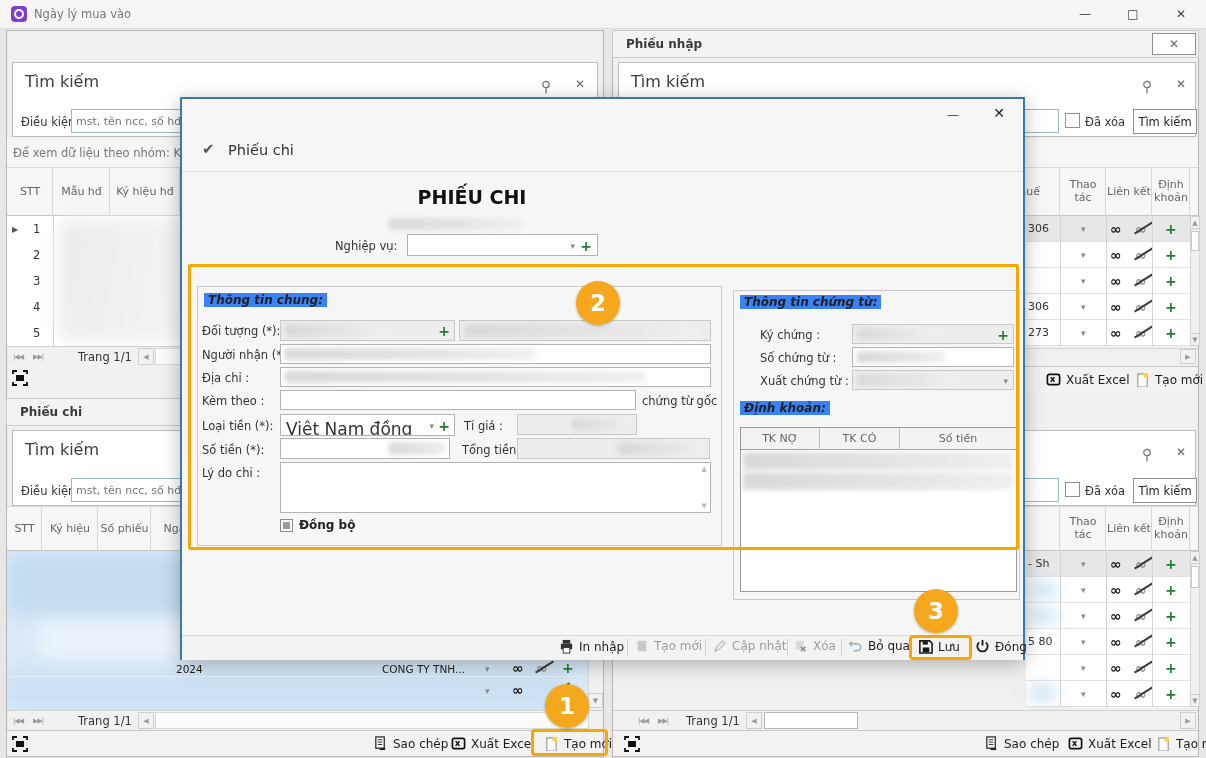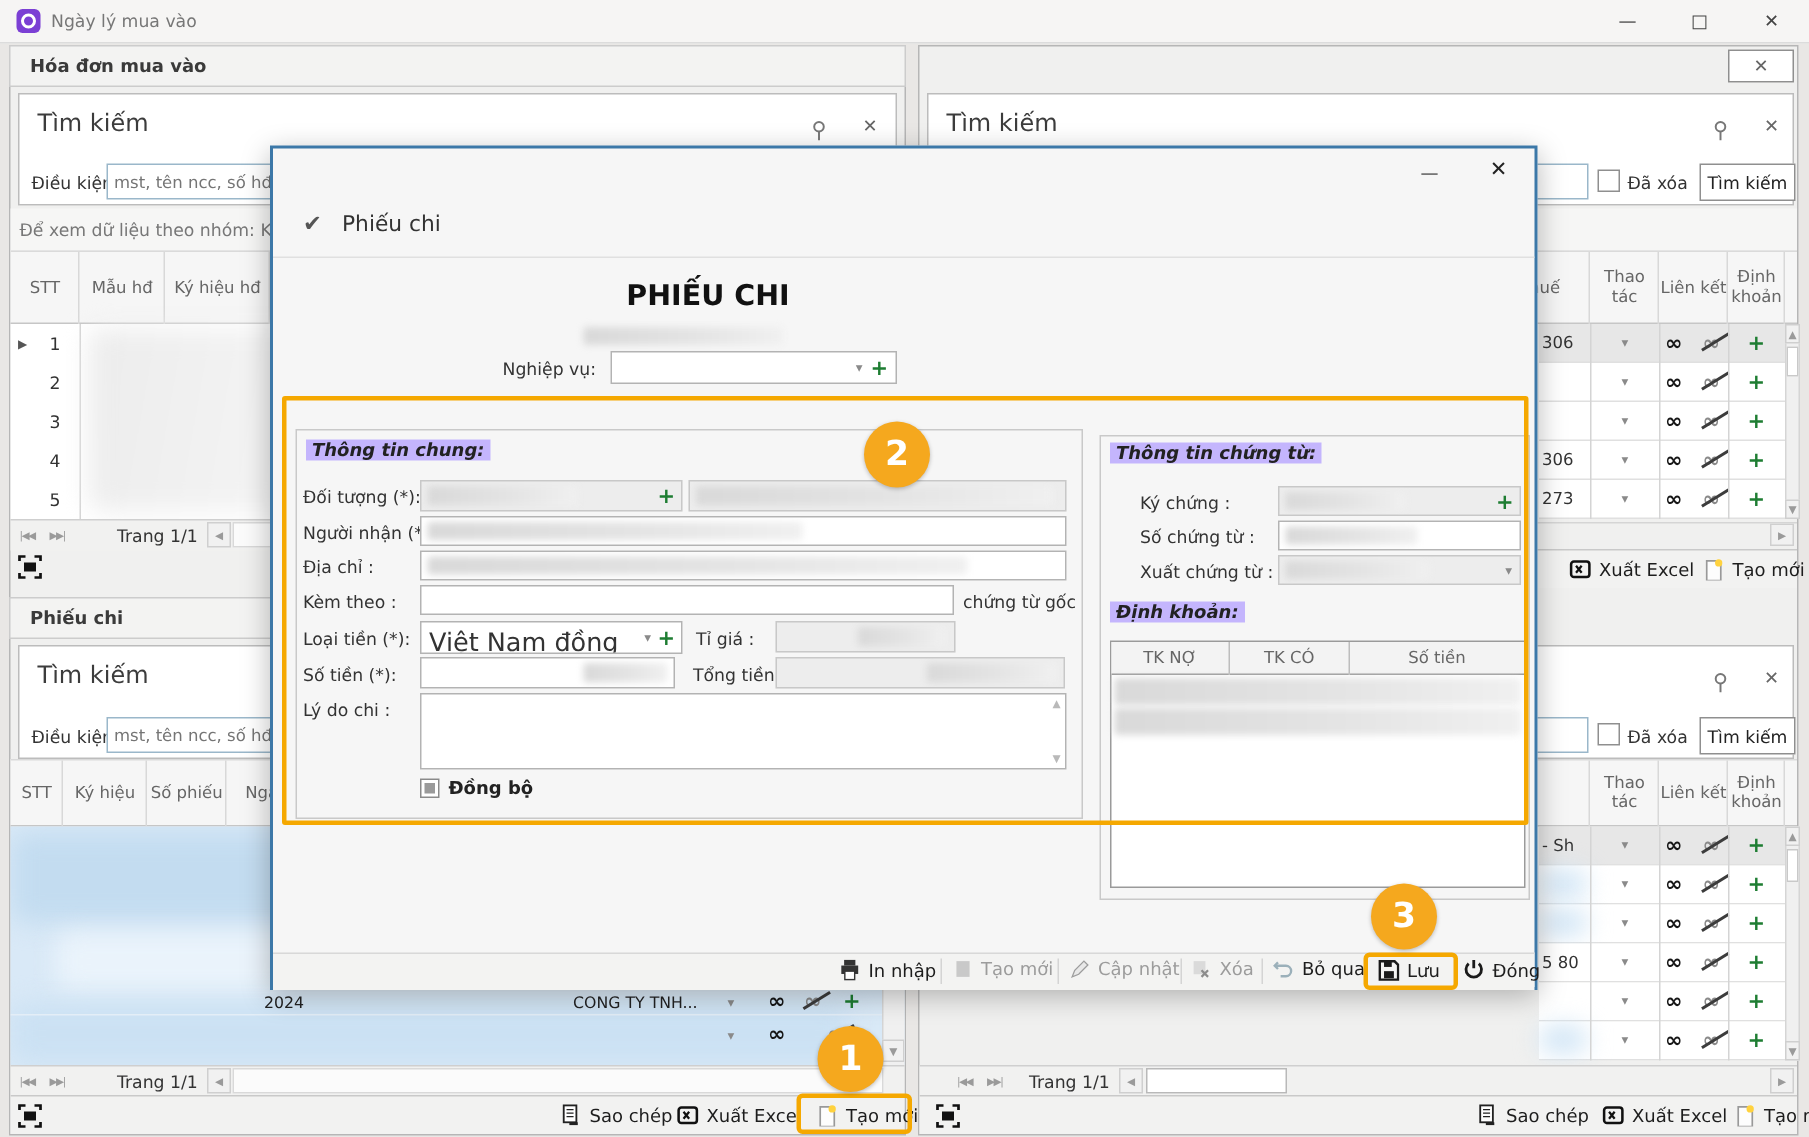--- a/index.html
+++ b/index.html
@@ -28,21 +28,21 @@
     display:flex;align-items:center;justify-content:center;box-sizing:border-box}
   .pgico{position:absolute;color:#9a9a9a;font-size:7px;letter-spacing:-1px;white-space:nowrap}
   .lbl{position:absolute;font-size:11.5px;color:#333;white-space:nowrap}
   .grey{color:#777}
   .redact{position:absolute;background:linear-gradient(90deg,#d9d9d9 0%,#e4e4e4 55%,#f0f0f0 100%);
     filter:blur(2.5px);border-radius:2px}
   .blob{position:absolute;filter:blur(8px);border-radius:10px}
   .mfield{position:absolute;background:#fff;border:1px solid #b3b3b3;box-sizing:border-box;overflow:hidden}
   .dis{background:#ededed!important;border-color:#c8c8c8!important}
   .legend{position:absolute;font-size:12px;font-weight:bold;font-style:italic;color:#222;
-    background:#c4b5fd;padding:0 4px;white-space:nowrap}
+    background:#3b82f6;padding:0 4px;white-space:nowrap}
   .tbtn{position:absolute;display:flex;align-items:center;gap:5px;font-size:12px;color:#1d1d1d;white-space:nowrap;cursor:default}
   .tbtn.off{color:#9c9c9c}
   .vsep{position:absolute;width:1px;background:#d4d4d4}
   .obox{position:absolute;border:3px solid #f5a800;border-radius:4px;z-index:72;box-sizing:border-box}
   .badge{position:absolute;width:44px;height:44px;border-radius:50%;background:#f5a81e;color:#fff;font-size:23px;
     font-weight:bold;display:flex;align-items:center;justify-content:center;z-index:76;box-shadow:0 1px 3px rgba(0,0,0,.25)}
   .toolbar{position:absolute;background:#f2f2f1;border-top:1px solid #c9c9c9;box-sizing:border-box}
   .chk{position:absolute;background:#fff;border:1px solid #8f8f8f;box-sizing:border-box}
   .btn{position:absolute;background:#fff;border:1px solid #8f8f8f;display:flex;align-items:center;justify-content:center;
     font-size:11.5px;color:#222;box-sizing:border-box;cursor:default}
@@ -64,21 +64,20 @@
           <circle cx="9" cy="9" r="4" fill="none" stroke="#fff" stroke-width="2"></circle>
         </svg>
     </span>
     <span class="lbl grey" style="left:34px;top:7px">Ngày lý mua vào</span>
     <span class="winbtn" style="left:1071px;top:5px">—</span>
     <span class="winbtn" style="left:1119px;top:5px">□</span>
     <span class="winbtn" style="left:1167px;top:5px">✕</span>
   </div>
 
   <div class="panel" style="left:6px;top:30px;width:598px;height:727px"></div>
-  <div class="phead" style="left:6px;top:30px;width:598px;height:28px">Hóa đơn mua vào</div>
 
   <div class="group" style="left:12px;top:62px;width:586px;height:75px">
     <span class="gtitle" style="left:12px;top:9px">Tìm kiếm</span>
     <span class="abs" style="left:528px;top:17px">
       <svg width="10" height="14">
           <circle cx="5" cy="4.5" r="3.2" fill="none" stroke="#777" stroke-width="1.3"></circle>
           <line x1="5" y1="8" x2="5" y2="13.5" stroke="#777" stroke-width="1.3"></line>
         </svg>
     </span>
     <span class="abs xsm" style="left:562px;top:14px">✕</span>
@@ -184,20 +183,21 @@
     <div class="tbtn" style="left:537px;top:5px">
       <svg width="15" height="15" viewBox="0 0 16 16">
           <path d="M3 2h7l3 3v11H3z" fill="#fdfdfd" stroke="#999" stroke-width="1.2"></path>
           <circle cx="11.5" cy="3.5" r="2.6" fill="#ffd23e"></circle>
         </svg>
       <span>Tạo mới</span>
     </div>
   </div>
 
   <div class="panel" style="left:612px;top:30px;width:587px;height:727px"></div>
+  <div class="phead" style="left:612px;top:30px;width:587px;height:28px">Phiếu nhập</div>
   <div class="btn" style="left:1152px;top:33px;width:44px;height:22px">
     <span class="xsm">✕</span>
   </div>
 
   <div class="group" style="left:618px;top:62px;width:578px;height:75px">
     <span class="gtitle" style="left:12px;top:9px">Tìm kiếm</span>
     <span class="abs" style="left:523px;top:17px">
       <svg width="10" height="14">
           <circle cx="5" cy="4.5" r="3.2" fill="none" stroke="#777" stroke-width="1.3"></circle>
           <line x1="5" y1="8" x2="5" y2="13.5" stroke="#777" stroke-width="1.3"></line>

